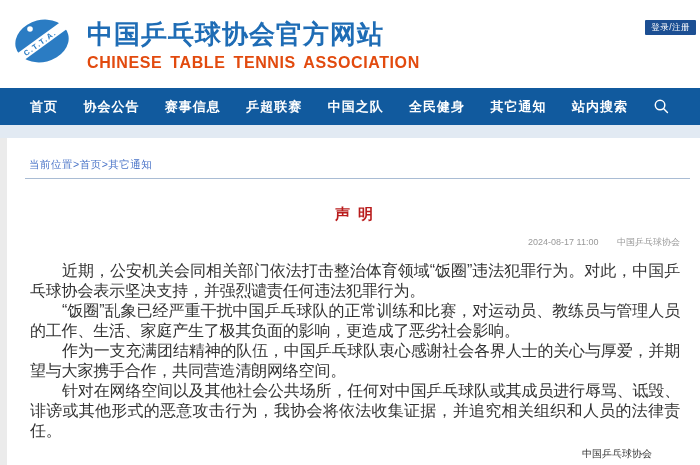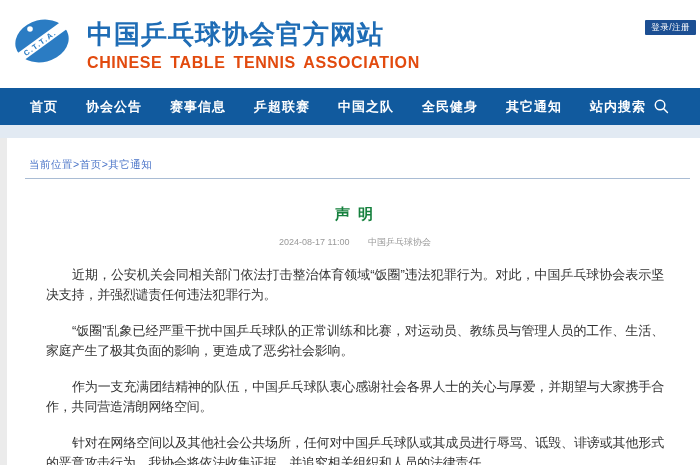--- a/index.html
+++ b/index.html
@@ -32,48 +32,48 @@
 
   
   .main-nav{
     height:37px;background:#115a9e;display:flex;align-items:center;
     justify-content:space-between;padding:0 30px;box-sizing:border-box;
   }
   .nav-item{
     color:#ffffff;font-size:13px;font-weight:bold;cursor:pointer;white-space:nowrap;
     letter-spacing:1px;
   }
-  .nav-search{display:flex;align-items:center;gap:7px;}
+  .nav-search{display:flex;align-items:center;gap:25px;}
   .search-icon{display:block;}
 
   .substrip{height:13px;background:#e2eaf3;}
 
   
   .content{position:relative;background:#ffffff;height:402px;}
   .left-edge{position:absolute;left:0;top:0;width:7px;height:327px;background:#ebebeb;}
 
   .breadcrumb{
     padding:20px 0 6px 29px;font-size:10.5px;color:#4a74c8;letter-spacing:0.5px;
   }
   .breadcrumb a{color:#4a74c8;text-decoration:none;cursor:pointer;}
   .bc-line{
     border:none;border-top:1px solid #a9bcd4;margin:0 10px 0 25px;height:0;
   }
 
   .article{padding:0 20px 0 30px;}
   .article h1{
-    text-align:center;font-size:15px;font-weight:bold;color:#15803d;
+    text-align:center;font-size:15px;font-weight:bold;color:#b91c1c;
     margin:26px 0 0 0;letter-spacing:2px;
   }
   .meta{
-    text-align:center;font-size:9px;color:#999999;margin-top:12px;margin-bottom:12px;
+    text-align:right;font-size:9px;color:#999999;margin-top:12px;margin-bottom:12px;
   }
   .meta .src{margin-left:16px;}
   .article p{
-    margin:16px;font-size:13px;line-height:20px;color:#333333;
+    margin:0;font-size:16px;line-height:20px;color:#333333;
     text-indent:2em;text-align:justify;letter-spacing:-0.2px;
   }
   .sig{
     text-align:right;font-size:10px;color:#333333;line-height:21px;
     margin-top:2px;padding-right:28px;
   }
 </style>
 </head>
 <body>
 

